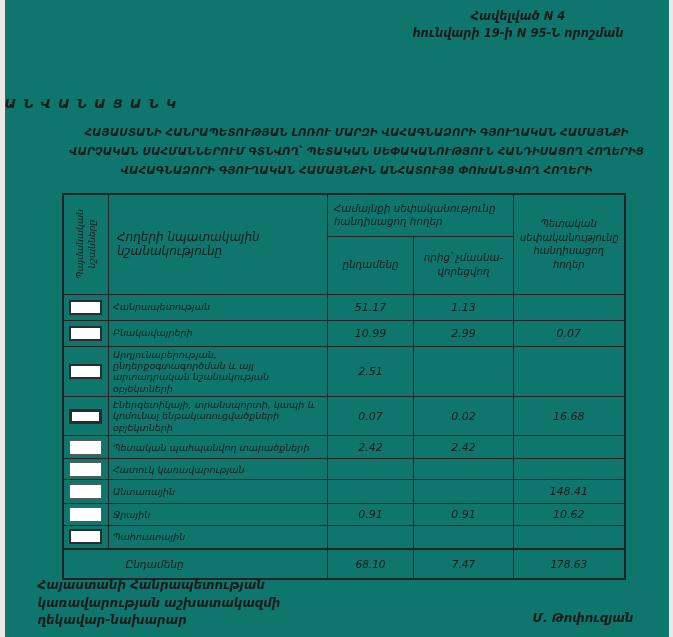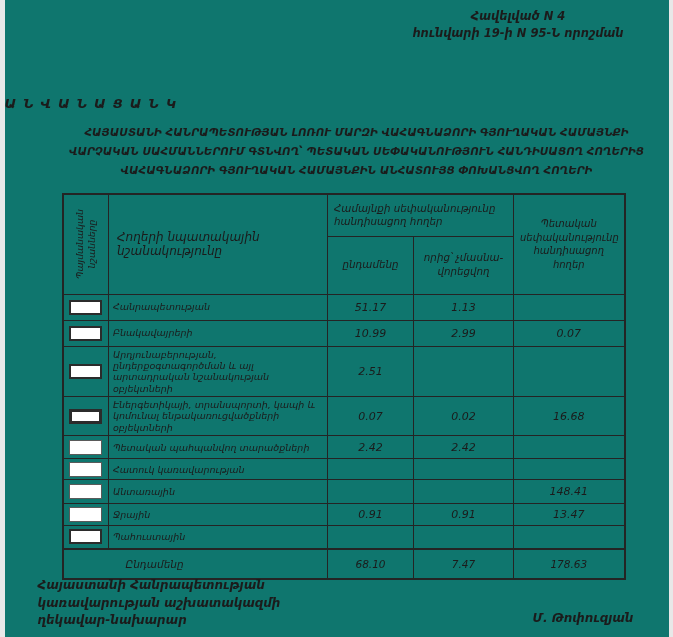--- a/index.html
+++ b/index.html
@@ -221,21 +221,21 @@
         <td class="c-num"></td>
         <td class="c-num">148.41</td>
       </tr>
       <tr style="height:22px">
         <td class="c-sym">
             <div class="sym-box sym-light"></div>
           </td>
         <td class="c-label">Ջրային</td>
         <td class="c-num">0.91</td>
         <td class="c-num">0.91</td>
-        <td class="c-num">13.47</td>
+        <td class="c-num">10.62</td>
       </tr>
       <tr style="height:23px">
         <td class="c-sym">
             <div class="sym-box"></div>
           </td>
         <td class="c-label">Պահուստային</td>
         <td class="c-num"></td>
         <td class="c-num"></td>
         <td class="c-num"></td>
       </tr>

